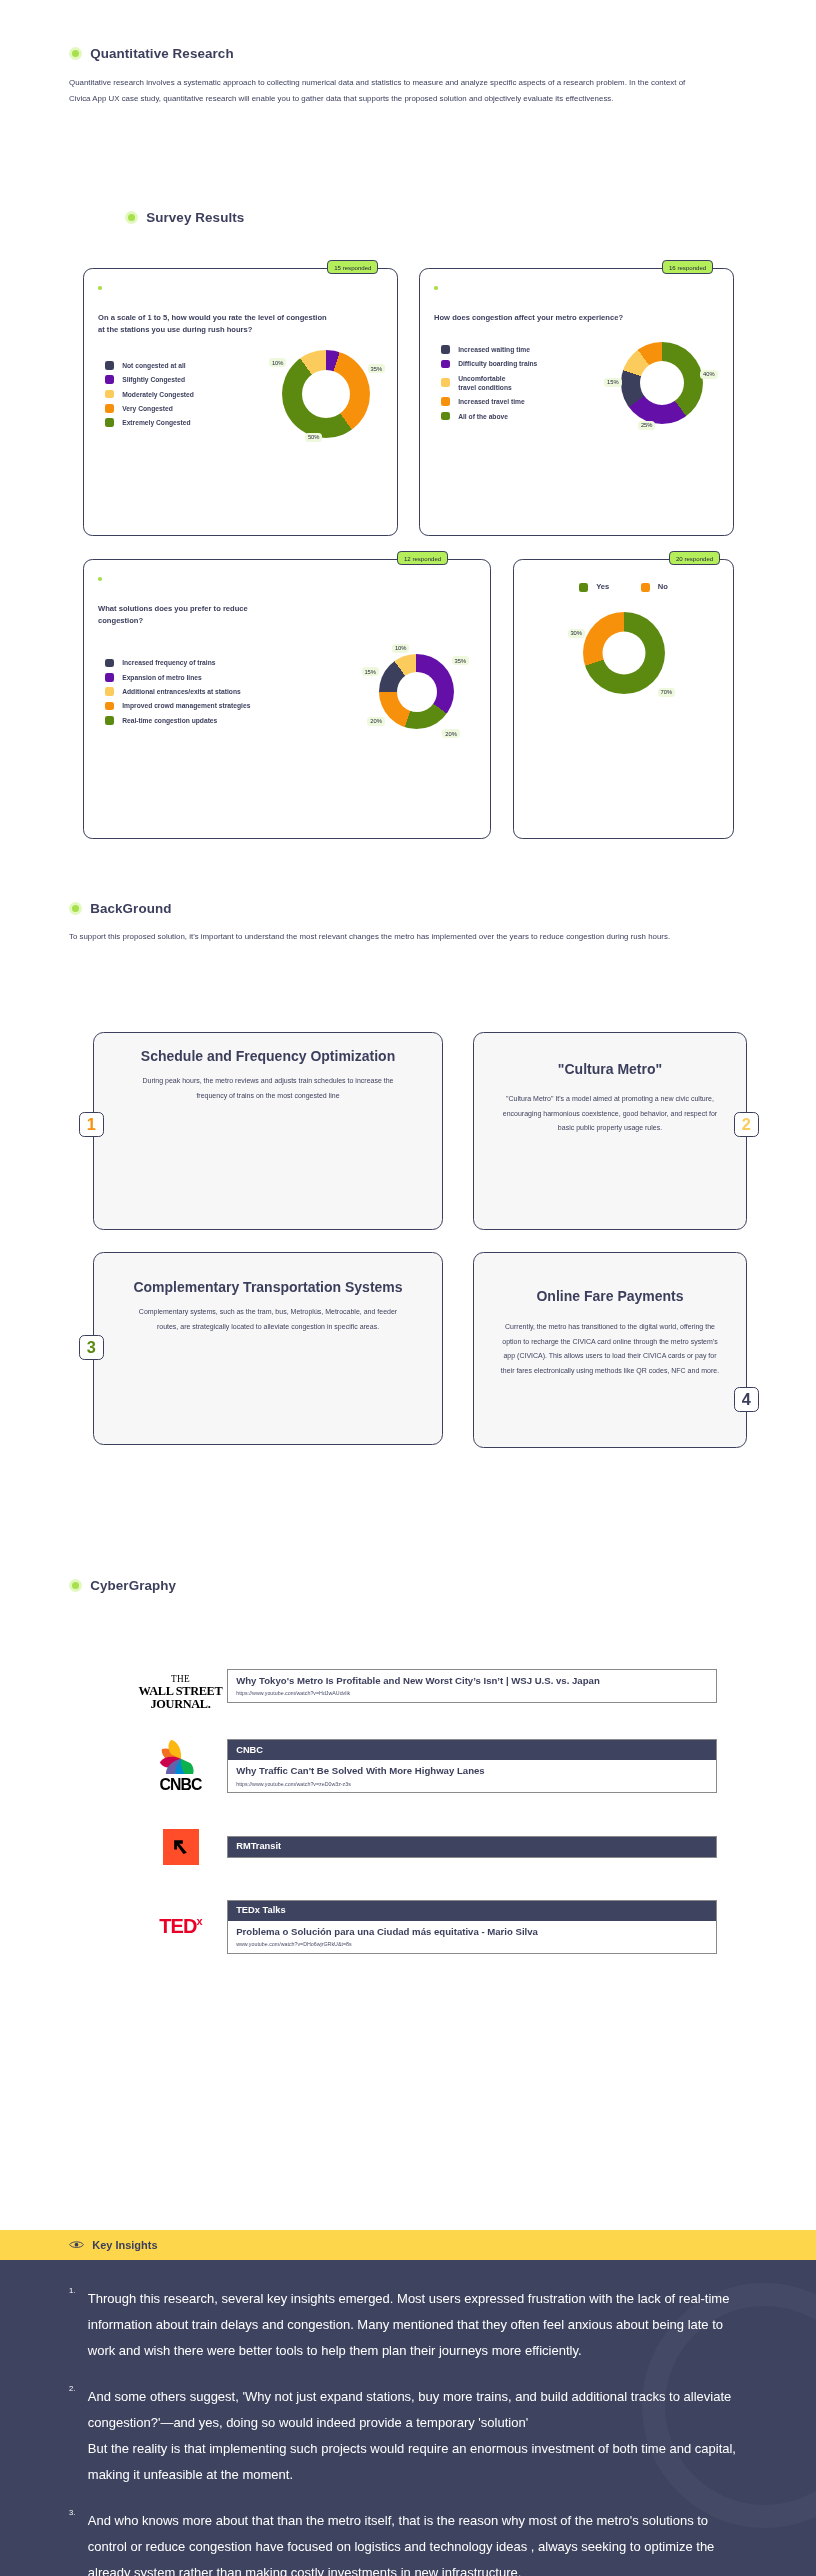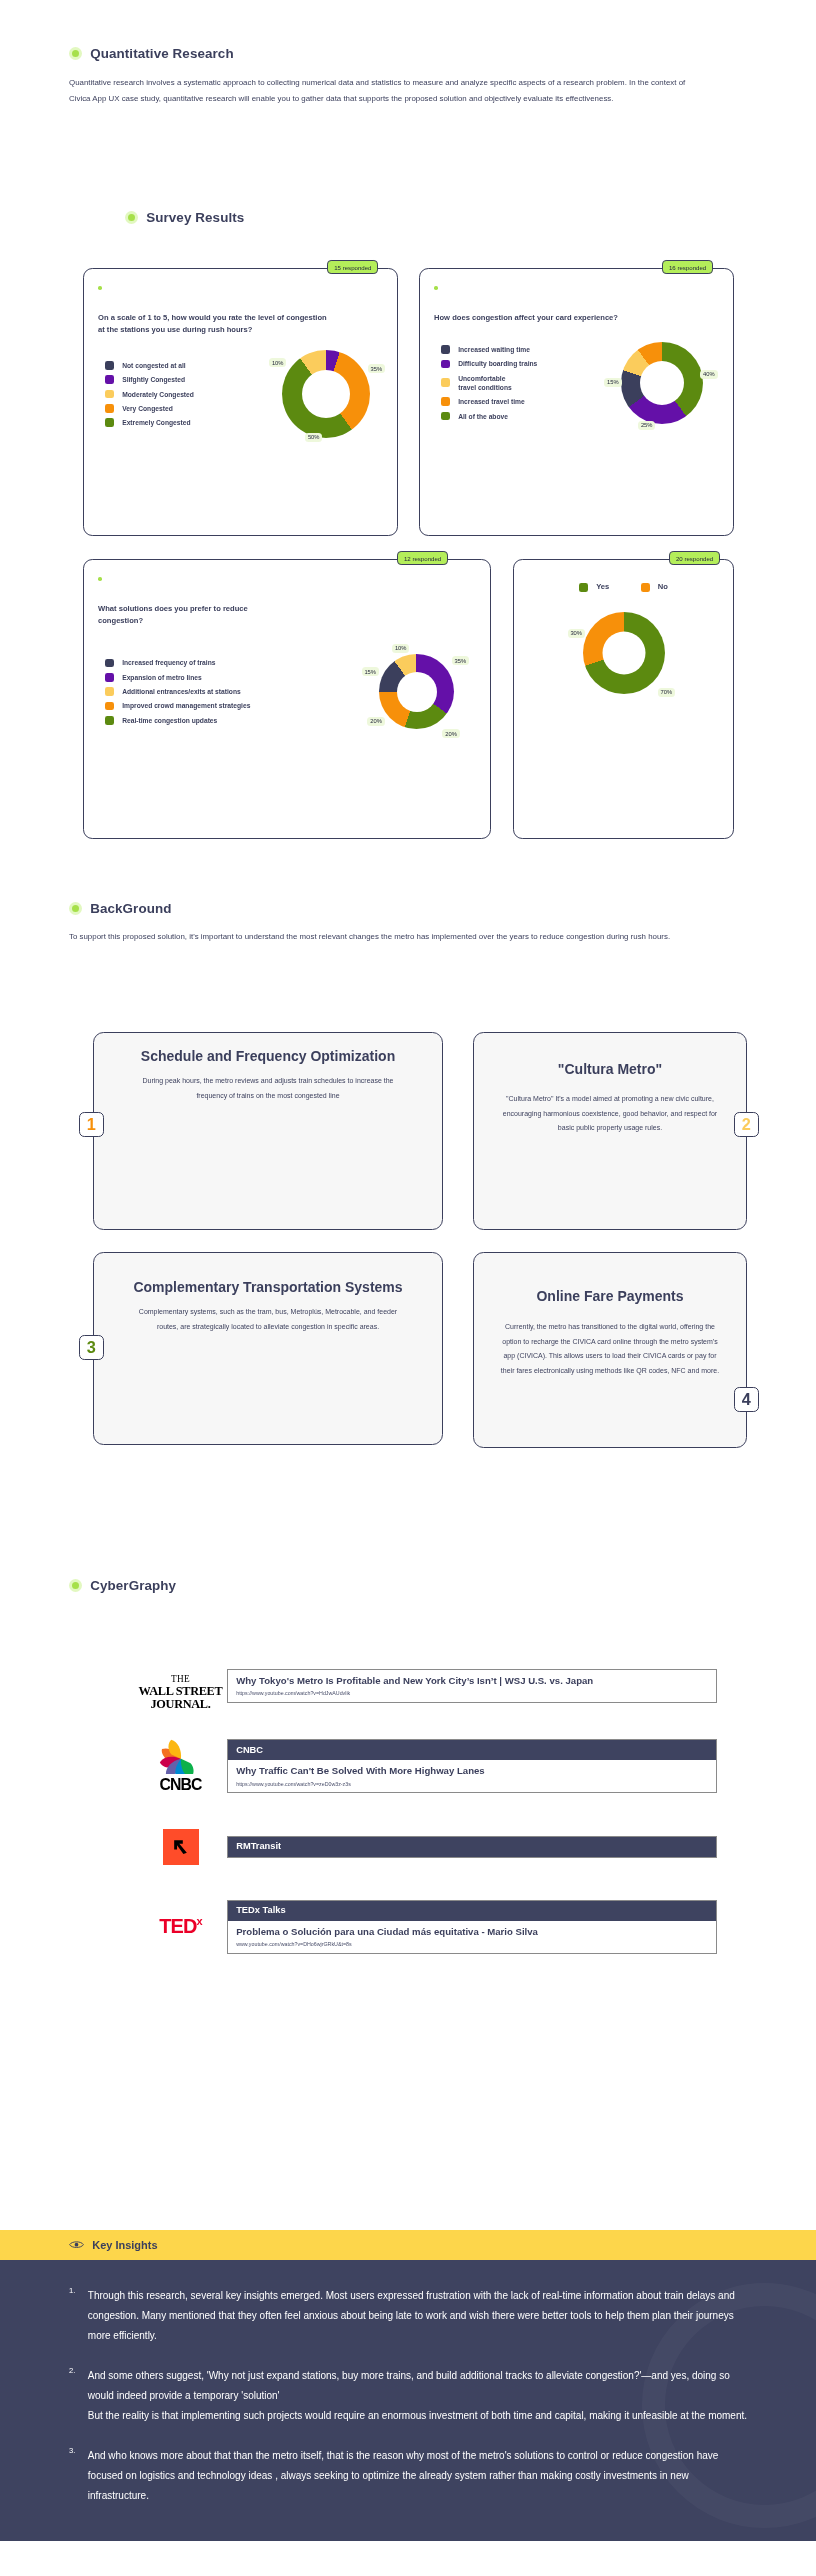--- a/index.html
+++ b/index.html
@@ -154,21 +154,21 @@
     position: relative;
     overflow: hidden;
   }
   .ki-deco {
     position: absolute; right: -70px; top: 23px;
     width: 245px; height: 245px; border-radius: 50%;
     border: 23px solid rgba(255,255,255,.035);
   }
   .ki-item { display: flex; gap: 5.8px; margin-bottom: 20px; position: relative; z-index: 2; }
   .ki-num { font-size: 7.6px; flex: none; width: 13px; }
-  .ki-text { font-size: 10px; line-height: 2.0; }
+  .ki-text { font-size: 13px; line-height: 2.0; }
 </style>
 </head>
 <body>
 
 <div class="page">
 
   <div style="position:absolute; left:69px; top:46px; width:683px;">
     <div class="sec-head">
       <span class="dot-outer">
           <span class="dot-inner"></span>
@@ -226,21 +226,21 @@
           <div class="pct" style="right:-15px; top:14px;">35%</div>
           <div class="pct" style="left:23px; bottom:-3.5px;">50%</div>
         </div>
       </div>
     </div>
 
     <div class="s-card" style="left:419px; top:268px; width:315px; height:268px;">
       <div class="badge" style="right:20px;">16 responded</div>
       <div class="q-row">
         <span class="q-bullet"></span>
-        <span class="q-text" style="width:193px;">How does congestion affect your card experience?</span>
+        <span class="q-text" style="width:193px;">How does congestion affect your metro experience?</span>
       </div>
       <div class="card-body" style="margin-top:17.5px;">
         <div class="legend">
           <div class="legend-item">
               <span class="sw" style="background:#3b3f5c"></span>
               <span class="legend-label">Increased waiting time</span>
             </div>
           <div class="legend-item">
               <span class="sw" style="background:#6410a8"></span>
               <span class="legend-label">Difficulty boarding trains</span>
@@ -386,21 +386,21 @@
     <div class="cg-row" style="margin-bottom:16.3px;">
       <div class="cg-logo">
         <div class="wsj">
           <div class="l1">THE</div>
           <div class="l2">WALL STREET</div>
           <div class="l3">JOURNAL.</div>
         </div>
       </div>
       <div class="cg-card">
         <div class="cg-body">
-          <div class="cg-title">Why Tokyo's Metro Is Profitable and New York City’s Isn’t | WSJ U.S. vs. Japan</div>
+          <div class="cg-title">Why Tokyo's Metro Is Profitable and New Worst City’s Isn’t | WSJ U.S. vs. Japan</div>
           <div class="cg-url">https://www.youtube.com/watch?v=HdJwAUdvlik</div>
         </div>
       </div>
     </div>
 
     <div class="cg-row" style="margin-bottom:16.3px;">
       <div class="cg-logo">
         <div class="cnbc">
           <svg width="50" height="35" viewBox="0 0 86 60">
             <g transform="translate(43,34)">

